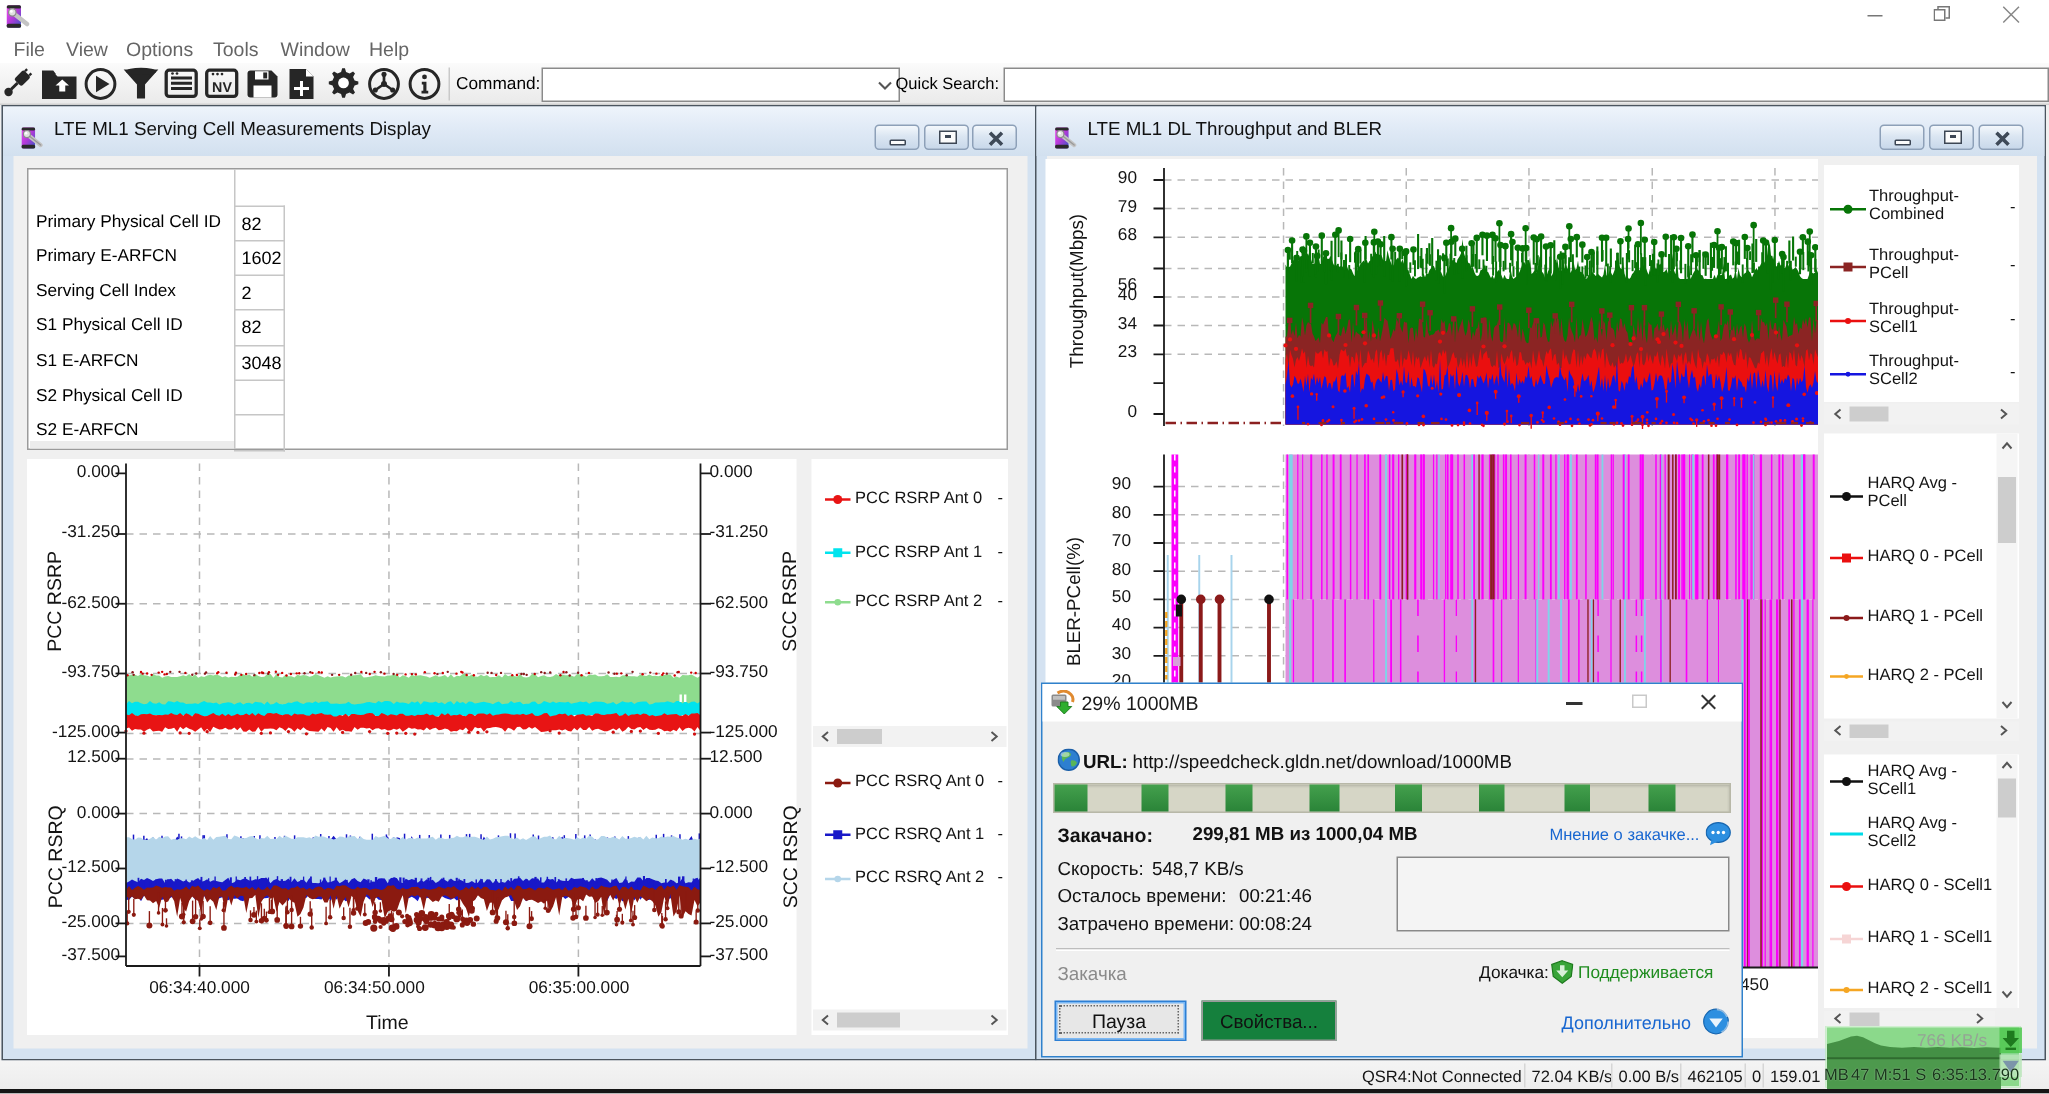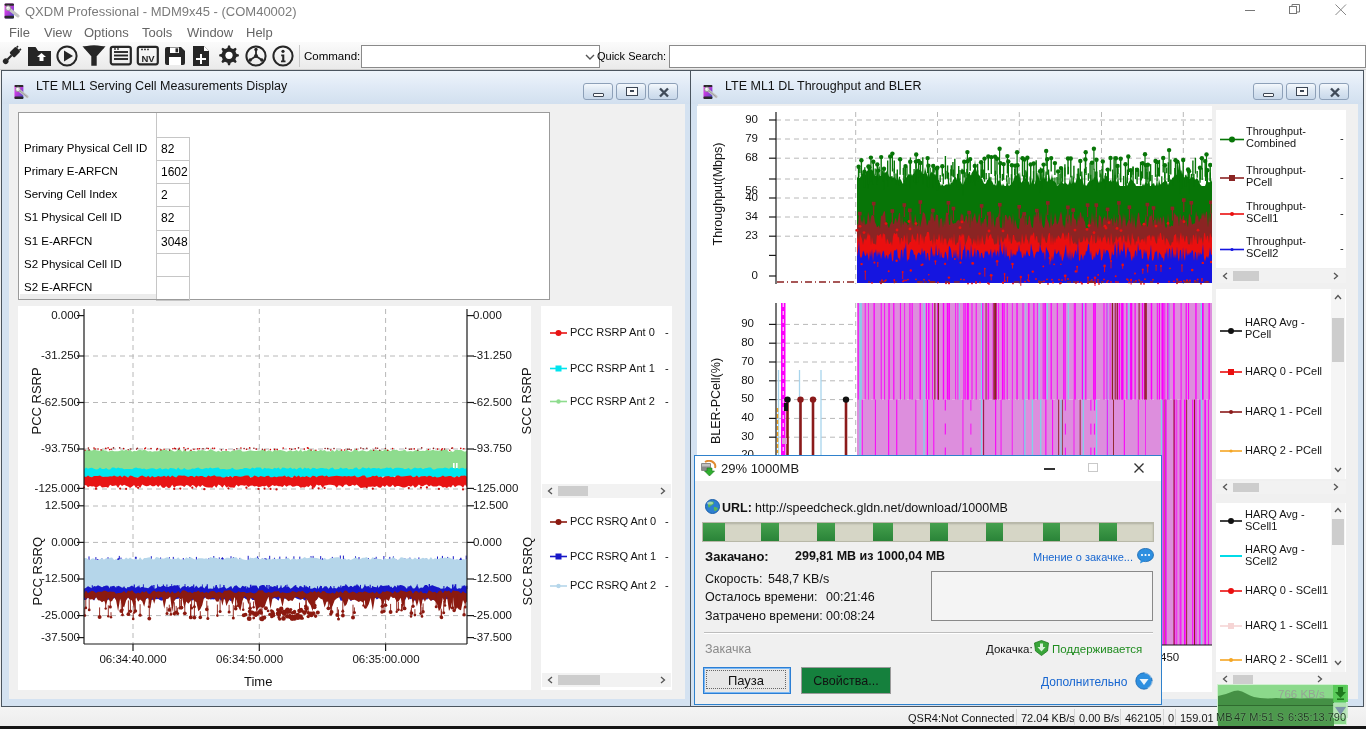--- a/index.html
+++ b/index.html
@@ -30,21 +30,20 @@
           <stop offset="1" stop-color="#3858c8"></stop>
     </linearGradient>
       </defs>
     <rect x="0.5" y="0.5" width="9.5" height="15" rx="1.5" fill="url(#ph)"></rect>
     <rect x="0.5" y="0.5" width="9.5" height="2.2" rx="1" fill="#2a2a2a"></rect>
     <rect x="0.5" y="12.8" width="9.5" height="2.7" rx="1" fill="#2a2a2a"></rect>
     <path d="M4.5 5.5 L14 13" stroke="#c4c4c4" stroke-width="3" stroke-linecap="round"></path>
     <circle cx="4.2" cy="5.2" r="2.5" fill="#e0e0e0" stroke="#8a8a8a" stroke-width="0.8"></circle>
     <circle cx="3.6" cy="4.6" r="0.9" fill="#ffffff"></circle>
   </svg>
-  <div class="abs" style="left:25px;top:4px;font-size:13px;color:#7b7b7b;">QXDM Professional - MDM9x45 - (COM40002)</div>
   <div class="abs" style="left:1245px;top:9.5px;width:10px;height:1.2px;background:#777;"></div>
   <svg class="abs" style="left:1289px;top:4px" width="11" height="11" viewBox="0 0 11 11">
     <rect x="0.5" y="2.5" width="7" height="7" fill="none" stroke="#777" stroke-width="1"></rect>
     <path d="M3 2.5 L3 0.5 L10.5 0.5 L10.5 8 L8 8" fill="none" stroke="#777" stroke-width="1"></path>
   </svg>
   <svg class="abs" style="left:1335px;top:4px" width="12" height="12" viewBox="0 0 12 12">
     <path d="M0.5 0.5 L11 11 M11 0.5 L0.5 11" stroke="#888" stroke-width="1"></path>
   </svg>
 </div>
 
@@ -169,21 +168,21 @@
       </div>
     <div class="wbtn" style="left:646px;top:12px;">
       <svg class="abs" style="left:9px;top:3px" width="12" height="11" viewBox="0 0 12 11">
         <path d="M2 1.5 L10 9.5 M10 1.5 L2 9.5" stroke="#3f4a58" stroke-width="2.4"></path>
       </svg>
     </div>
   </div>
   <div class="abs" style="left:7px;top:33px;width:676px;height:595px;background:#f0f0f0;"></div>
 </div>
 
-<div class="abs" style="left:18px;top:112px;width:532px;height:188px;background:#fff;border:1px solid #9b9b9b;">
+<div class="abs" style="left:18px;top:112px;width:654px;height:188px;background:#fff;border:1px solid #9b9b9b;">
   <div class="abs" style="left:137px;top:0;width:1px;height:186px;background:#c6c6c6;"></div>
   <div class="abs" style="left:5px;top:29px;font-size:11.5px;color:#000;">Primary Physical Cell ID</div>
   <div class="abs" style="left:5px;top:52px;font-size:11.5px;color:#000;">Primary E-ARFCN</div>
   <div class="abs" style="left:5px;top:75px;font-size:11.5px;color:#000;">Serving Cell Index</div>
   <div class="abs" style="left:5px;top:98px;font-size:11.5px;color:#000;">S1 Physical Cell ID</div>
   <div class="abs" style="left:5px;top:122px;font-size:11.5px;color:#000;">S1 E-ARFCN</div>
   <div class="abs" style="left:5px;top:145px;font-size:11.5px;color:#000;">S2 Physical Cell ID</div>
   <div class="abs" style="left:5px;top:168px;font-size:11.5px;color:#000;">S2 E-ARFCN</div>
   <div class="abs" style="left:137px;top:24px;width:34px;height:164px;border:1px solid #c6c6c6;border-left:none;"></div>
   <div class="abs" style="left:137px;top:47px;width:34px;height:1px;background:#c6c6c6;"></div>

